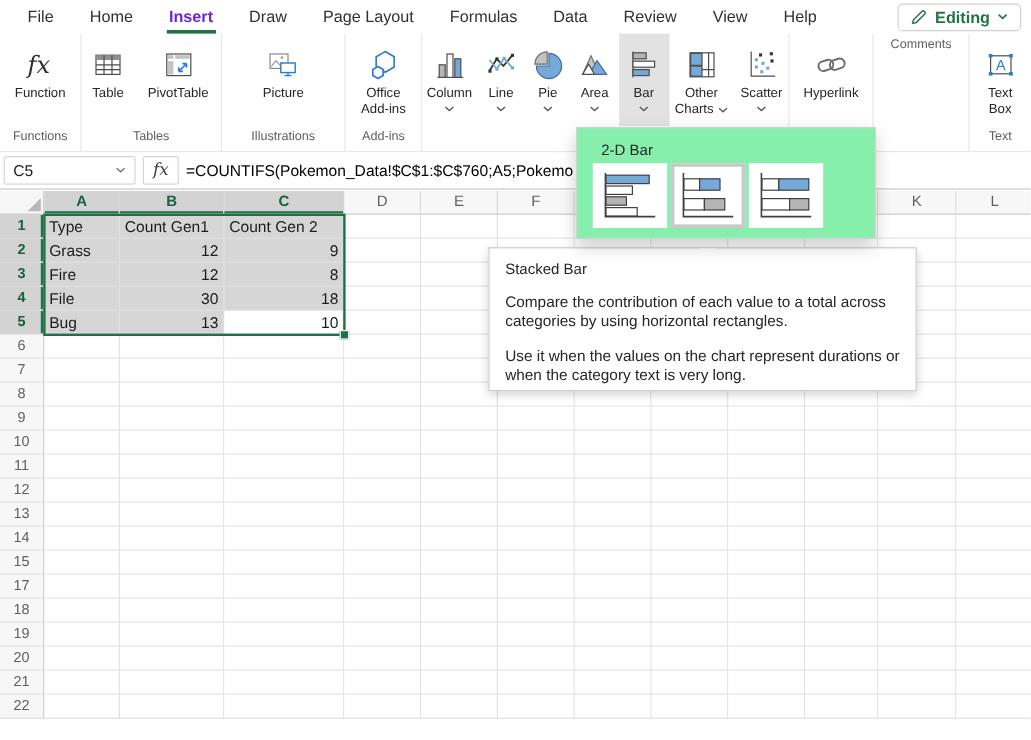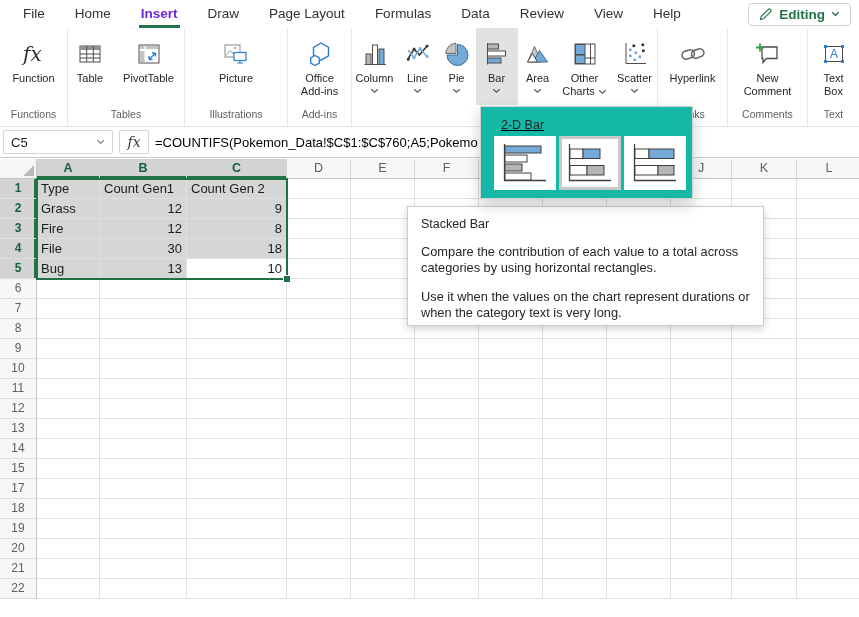--- a/index.html
+++ b/index.html
@@ -46,21 +46,21 @@
   .rhead { width:37px; flex:none; background:#f7f7f7; border-right:1px solid #c6c6c6; border-bottom:1px solid #dedede; color:#5f5f5f; font-size:12px; text-align:center; line-height:19px; }
   .rhead.sel { background:#d3d3d3; color:#17613c; font-weight:700; box-shadow:inset -2px 0 0 #217346; }
   .gcell { flex:none; border-right:1px solid #e0e0e0; border-bottom:1px solid #e0e0e0; padding:0 4px; line-height:19px; color:#1c1c1c; white-space:nowrap; overflow:hidden; background:#fff; }
   .gcell.sel { background:#d6d6d6; }
   .gcell.active { background:#fff; }
   .gcell.num { text-align:right; }
   #selbox { position:absolute; border:2px solid #1e7145; pointer-events:none; }
   #fillhandle { position:absolute; width:8px; height:8px; background:#1e7145; border:1px solid #fff; pointer-events:none; }
 
   
-  .panel { position:absolute; left:480px; top:106px; width:213px; height:93px; background:#14b8a6; border:1px solid #d2d2d2; box-shadow:0 6px 14px rgba(0,0,0,.2); z-index:30;text-decoration:underline; }
+  .panel { position:absolute; left:480px; top:106px; width:250px; height:93px; background:#86efac; border:1px solid #d2d2d2; box-shadow:0 6px 14px rgba(0,0,0,.2); z-index:30; }
   .panel-title { font-size:12.5px; color:#262626; padding:11px 0 0 20px; }
   .panel-opts { display:flex; padding-left:13px; margin-top:4px; }
   .popt { width:62px; height:54px; display:flex; align-items:center; justify-content:center; border:3px solid transparent; margin-right:3px; background:#fff; }
   .popt.selected { border-color:#c9c9c9; }
 
   
   .tooltip { position:absolute; left:407px; top:206px; width:357px; height:120px; background:#fff; border:1px solid #cccccc; box-shadow:0 3px 8px rgba(0,0,0,.18); z-index:29; padding:10px 13px; overflow:hidden; }
   .tcaret { position:absolute; top:-6px; left:176px; width:11px; height:11px; background:#fff; border-left:1px solid #ccc; border-top:1px solid #ccc; transform:rotate(45deg); }
   .tooltip h4 { font-size:12.5px; font-weight:400; color:#262626; margin-bottom:13px; }
   .tooltip p { font-size:12.8px; color:#262626; line-height:16px; margin-bottom:13px; }
@@ -218,45 +218,45 @@
                 <path d="M12,12.5 L1.8,12.5 A10.2,10.2 0 0 1 12,2.3 Z" fill="#c2c2c2" stroke="#6d6d6d"></path>
               </svg>
           </div>
           <div class="rtext">Pie</div>
           <div class="chev">
               <svg width="9" height="6" viewBox="0 0 9 6">
                 <polyline points="1.2,1.2 4.5,4.2 7.8,1.2" fill="none" stroke="#5a5a5a" stroke-width="1.2"></polyline>
               </svg>
             </div>
         </div>
+        <div class="rbtn" style="width:40px">
+          <div class="ric">
+            <svg width="26" height="26" viewBox="0 0 26 26">
+                <path d="M2.5,21 L9.5,5.5 L16.5,21 Z" fill="#c6c6c6" stroke="#707070"></path>
+                <path d="M8,21 L14.5,9.5 L22.5,21 Z" fill="#74a9d8" stroke="#3f6c99"></path>
+                <path d="M2.5,21 L7.5,12.5 L12.5,21 Z" fill="#fff" stroke="#4d4d4d"></path>
+              </svg>
+          </div>
+          <div class="rtext">Area</div>
+          <div class="chev">
+              <svg width="9" height="6" viewBox="0 0 9 6">
+                <polyline points="1.2,1.2 4.5,4.2 7.8,1.2" fill="none" stroke="#5a5a5a" stroke-width="1.2"></polyline>
+              </svg>
+            </div>
+        </div>
         <div class="rbtn highlight" style="width:42px">
           <div class="ric">
             <svg width="26" height="26" viewBox="0 0 26 26">
                 <path d="M3.5,2 V23.5" stroke="#4d4d4d"></path>
                 <rect x="3.5" y="3" width="11" height="5" fill="#b5b5b5" stroke="#4d4d4d"></rect>
                 <rect x="3.5" y="10" width="18" height="5" fill="#fff" stroke="#4d4d4d"></rect>
                 <rect x="3.5" y="17" width="13.5" height="5" fill="#74a9d8" stroke="#4d4d4d"></rect>
               </svg>
           </div>
           <div class="rtext">Bar</div>
-          <div class="chev">
-              <svg width="9" height="6" viewBox="0 0 9 6">
-                <polyline points="1.2,1.2 4.5,4.2 7.8,1.2" fill="none" stroke="#5a5a5a" stroke-width="1.2"></polyline>
-              </svg>
-            </div>
-        </div>
-        <div class="rbtn" style="width:40px">
-          <div class="ric">
-            <svg width="26" height="26" viewBox="0 0 26 26">
-                <path d="M2.5,21 L9.5,5.5 L16.5,21 Z" fill="#c6c6c6" stroke="#707070"></path>
-                <path d="M8,21 L14.5,9.5 L22.5,21 Z" fill="#74a9d8" stroke="#3f6c99"></path>
-                <path d="M2.5,21 L7.5,12.5 L12.5,21 Z" fill="#fff" stroke="#4d4d4d"></path>
-              </svg>
-          </div>
-          <div class="rtext">Area</div>
           <div class="chev">
               <svg width="9" height="6" viewBox="0 0 9 6">
                 <polyline points="1.2,1.2 4.5,4.2 7.8,1.2" fill="none" stroke="#5a5a5a" stroke-width="1.2"></polyline>
               </svg>
             </div>
         </div>
         <div class="rbtn" style="width:54px">
           <div class="ric">
             <svg width="26" height="26" viewBox="0 0 26 26">
                 <rect x="3" y="3" width="20" height="20" fill="#fff" stroke="#4d4d4d"></rect>
@@ -313,31 +313,20 @@
                 </g>
               </svg>
           </div>
           <div class="rtext">Hyperlink</div>
         </div>
       </div>
       <div class="rlabel">Links</div>
     </div>
 
     <div class="rgroup" style="width:80px">
-      <div class="rbtns">
-        <div class="rbtn" style="width:80px">
-          <div class="ric">
-            <svg width="26" height="26" viewBox="0 0 26 26">
-                <path d="M7,6 h15 v11.5 h-10.5 l-3.5,4 v-4 h-1 z" fill="#fff" stroke="#4d4d4d" stroke-width="1.3"></path>
-                <path d="M1,6.5 h8 M5,2.5 v8" stroke="#2f9e44" stroke-width="1.8"></path>
-              </svg>
-          </div>
-          <div class="rtext" style="width:60px">New Comment</div>
-        </div>
-      </div>
       <div class="rlabel">Comments</div>
     </div>
 
     <div class="rgroup" style="width:51px">
       <div class="rbtns">
         <div class="rbtn" style="width:51px">
           <div class="ric">
             <svg width="26" height="26" viewBox="0 0 26 26">
                 <rect x="4.5" y="5.5" width="17" height="15" fill="#fff" stroke="#4d4d4d"></rect>
                 <text x="13" y="17" font-size="12" font-family="Liberation Sans,sans-serif" fill="#2b7cd3" text-anchor="middle">A</text>

